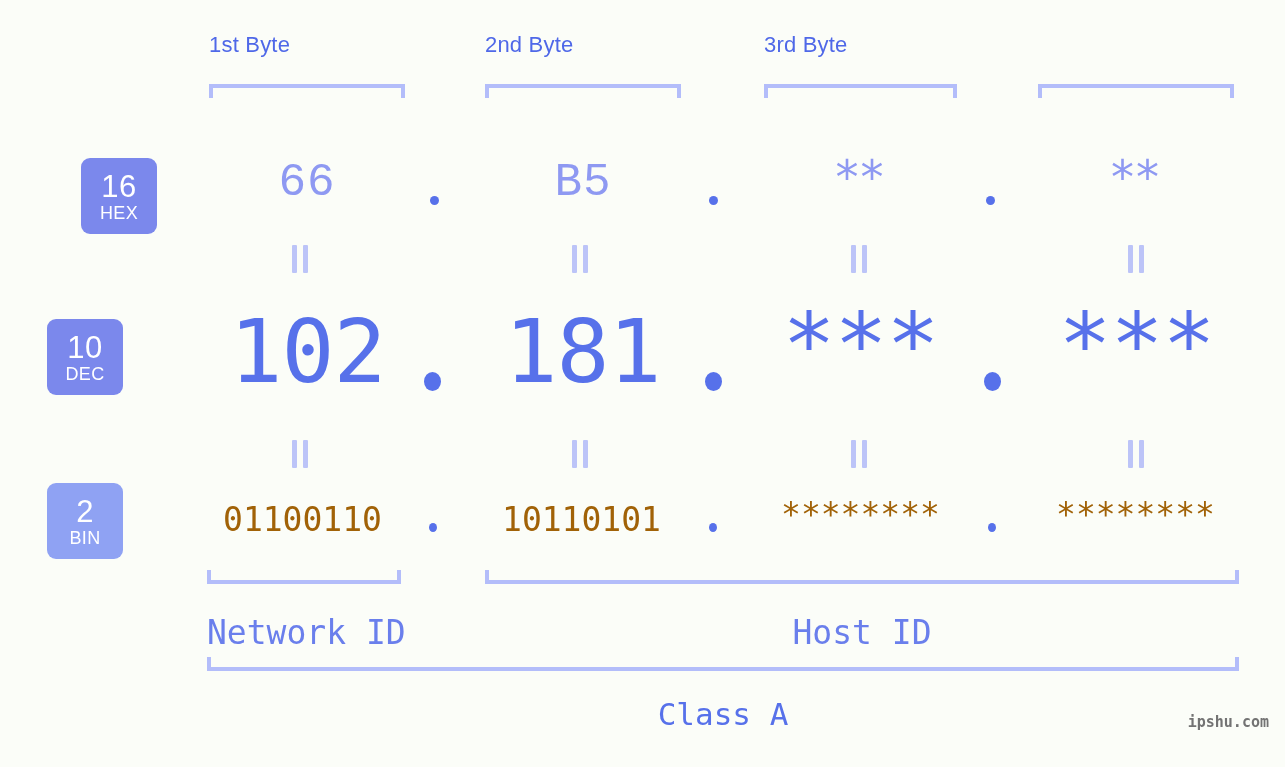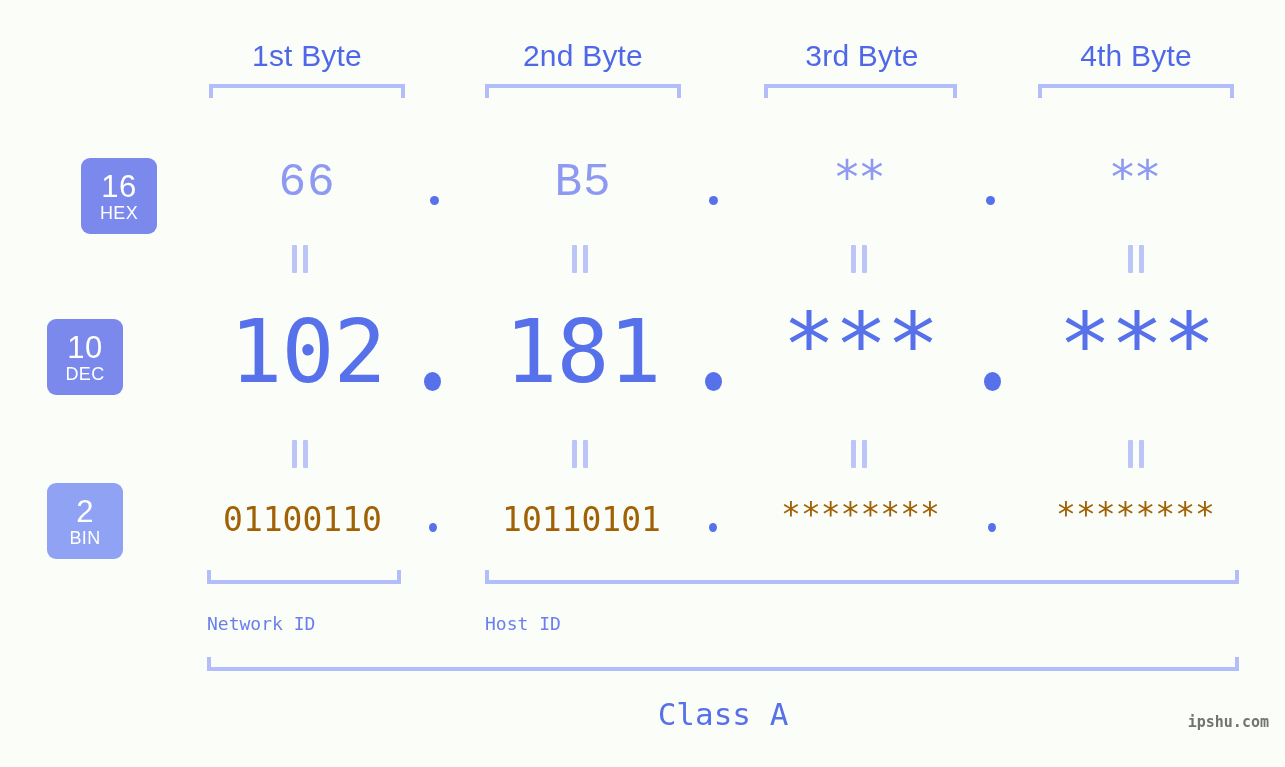--- a/index.html
+++ b/index.html
@@ -16,25 +16,24 @@
   }
   #stage {
     position: relative;
     width: 1285px;
     height: 767px;
   }
 
   
   .byte-label {
     position: absolute;
-    top: 39px;
+    top: 32px;
     font-family: "Liberation Sans", sans-serif;
-    font-size: 30px;
+    font-size: 22px;
     color: #4f68e8;
-    text-align: center;
     letter-spacing: 0.2px;
     white-space: nowrap;
   }
 
   
   .bracket {
     position: absolute;
     border-top: 4px solid #b3bdfa;
     border-left: 4px solid #b3bdfa;
     border-right: 4px solid #b3bdfa;
@@ -135,22 +134,23 @@
     background: #bcc4f8;
     border-radius: 1px;
   }
   .eq span.a { left: 0; }
   .eq span.b { left: 11px; }
 
   
   .idlabel {
     position: absolute;
     font-family: "DejaVu Sans Mono", monospace;
-    font-size: 18px;
+    font-size: 33px;
     color: #6a7fec;
+    text-align: center;
     white-space: nowrap;
   }
   .classlabel {
     position: absolute;
     font-family: "DejaVu Sans Mono", monospace;
     font-size: 31px;
     color: #5771ea;
     white-space: nowrap;
   }
   .watermark {
@@ -165,21 +165,20 @@
   }
 </style>
 </head>
 <body>
 
 <div id="stage">
 
   <div class="byte-label" style="left:209px; width:196px;">1st Byte</div>
   <div class="byte-label" style="left:485px; width:196px;">2nd Byte</div>
   <div class="byte-label" style="left:764px; width:196px;">3rd Byte</div>
-  <div class="byte-label" style="left:1038px; width:196px;">4th Byte</div>
 
   <div class="bracket" style="left:209px; top:84px; width:196px;"></div>
   <div class="bracket" style="left:485px; top:84px; width:196px;"></div>
   <div class="bracket" style="left:764px; top:84px; width:193px;"></div>
   <div class="bracket" style="left:1038px; top:84px; width:196px;"></div>
 
   <div class="badge" style="top:158px;margin-left:34px;">
     <div class="num">16</div>
     <div class="nm">HEX</div>
   </div>

